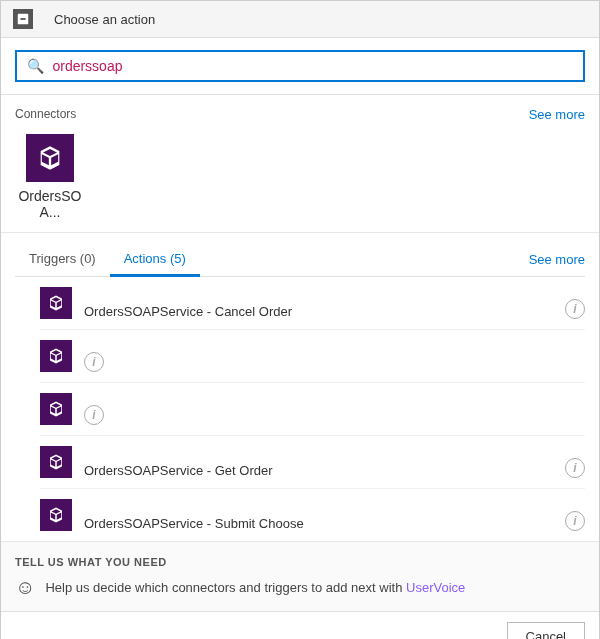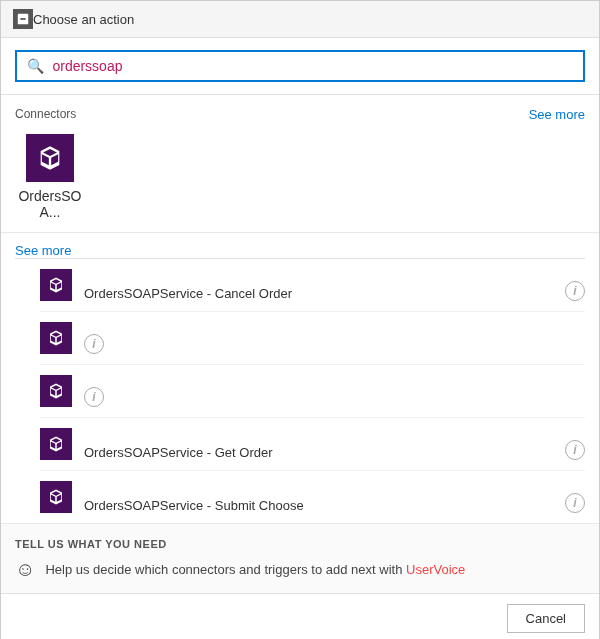--- a/index.html
+++ b/index.html
@@ -17,21 +17,21 @@
       background: #fff;
       border: 1px solid #ccc;
       box-shadow: 0 4px 16px rgba(0,0,0,0.2);
     }
     .dialog-title-bar {
       background: #f5f5f5;
       border-bottom: 1px solid #ddd;
       padding: 8px 12px;
       display: flex;
       align-items: center;
-      gap: 0;
+      gap: 21px;
     }
     .title-icon {
       width: 20px;
       height: 20px;
       background: #555;
       display: flex;
       align-items: center;
       justify-content: center;
       color: #fff;
       font-size: 10px;
@@ -211,21 +211,21 @@
       align-items: center;
       gap: 10px;
       font-size: 13px;
       color: #444;
     }
     .smiley {
       font-size: 20px;
       flex-shrink: 0;
     }
     .uservoice-link {
-      color: #ef4444;
+      color: #8b5cf6;
       text-decoration: none;
       cursor: pointer;
     }
     
     .dialog-footer {
       padding: 10px 14px;
       display: flex;
       justify-content: flex-end;
       border-top: 1px solid #e0e0e0;
       background: #fff;
@@ -273,20 +273,24 @@
             <path d="M12 2L4 6v12l8 4 8-4V6L12 2zm0 2.3l6 3-6 3-6-3 6-3zm-7 4.5l6 3v6.5l-6-3V8.8zm8 9.5v-6.5l6-3v6.5l-6 3z"></path>
           </svg>
         </div>
         <span class="connector-name">OrdersSOA...</span>
       </div>
     </div>
   </div>
 
   <div class="tabs-section">
     <div class="tabs-row">
+      <div class="tabs-left">
+        <div class="tab">Triggers (0)</div>
+        <div class="tab active">Actions (5)</div>
+      </div>
       <a class="see-more-link">See more</a>
     </div>
   </div>
 
   <div class="actions-list">
 
     <div class="action-item">
       <div class="action-icon">
         <svg viewBox="0 0 24 24" fill="white">
           <path d="M12 2L4 6v12l8 4 8-4V6L12 2zm0 2.3l6 3-6 3-6-3 6-3zm-7 4.5l6 3v6.5l-6-3V8.8zm8 9.5v-6.5l6-3v6.5l-6 3z"></path>

